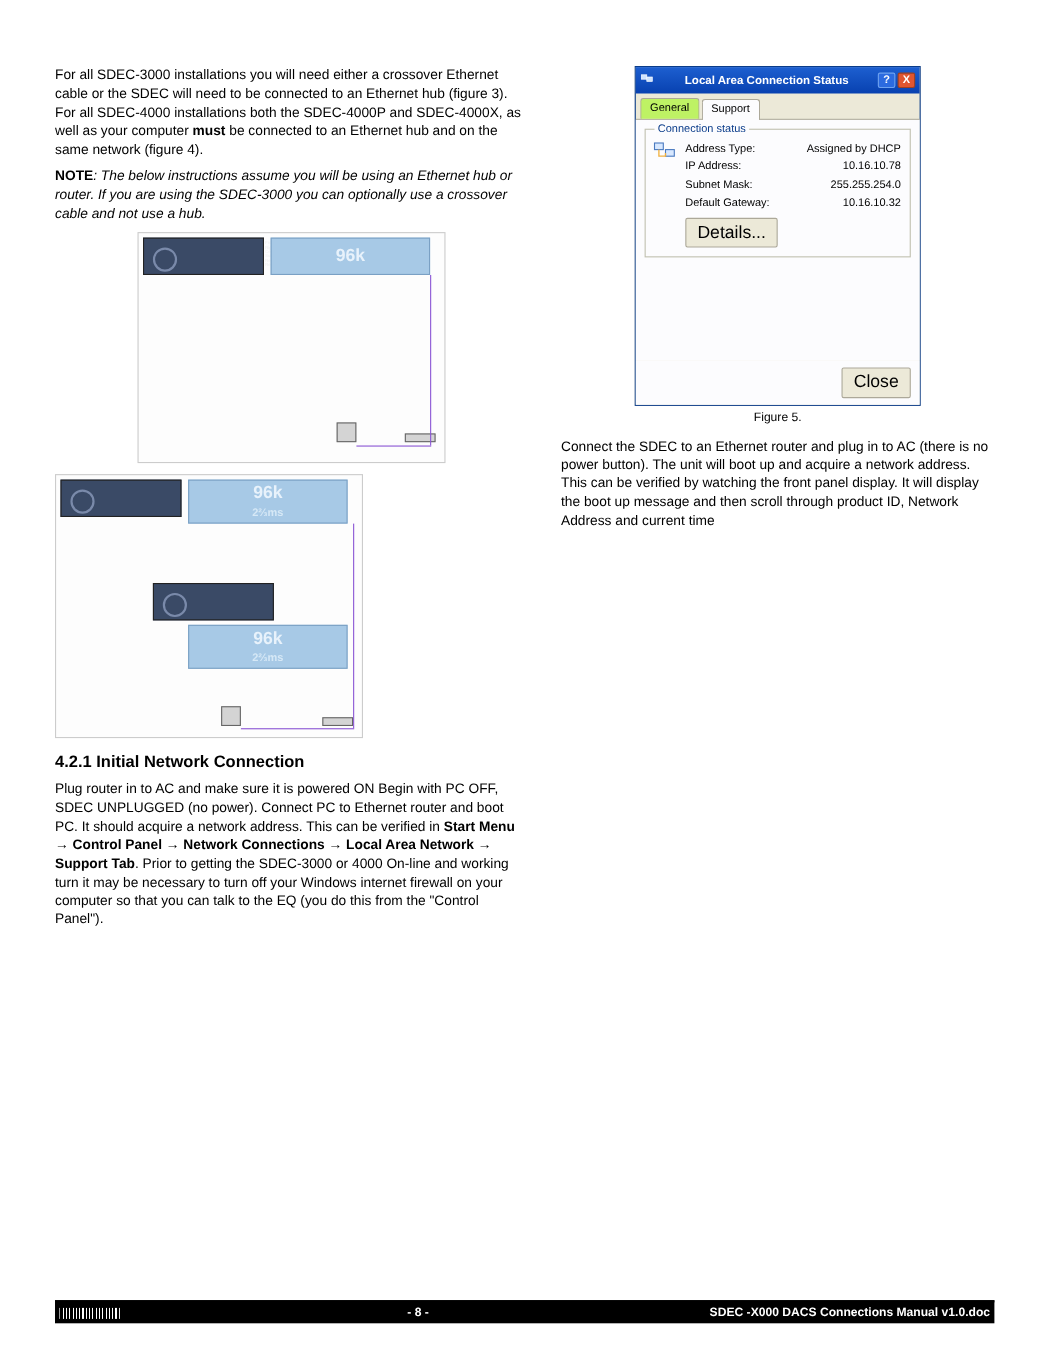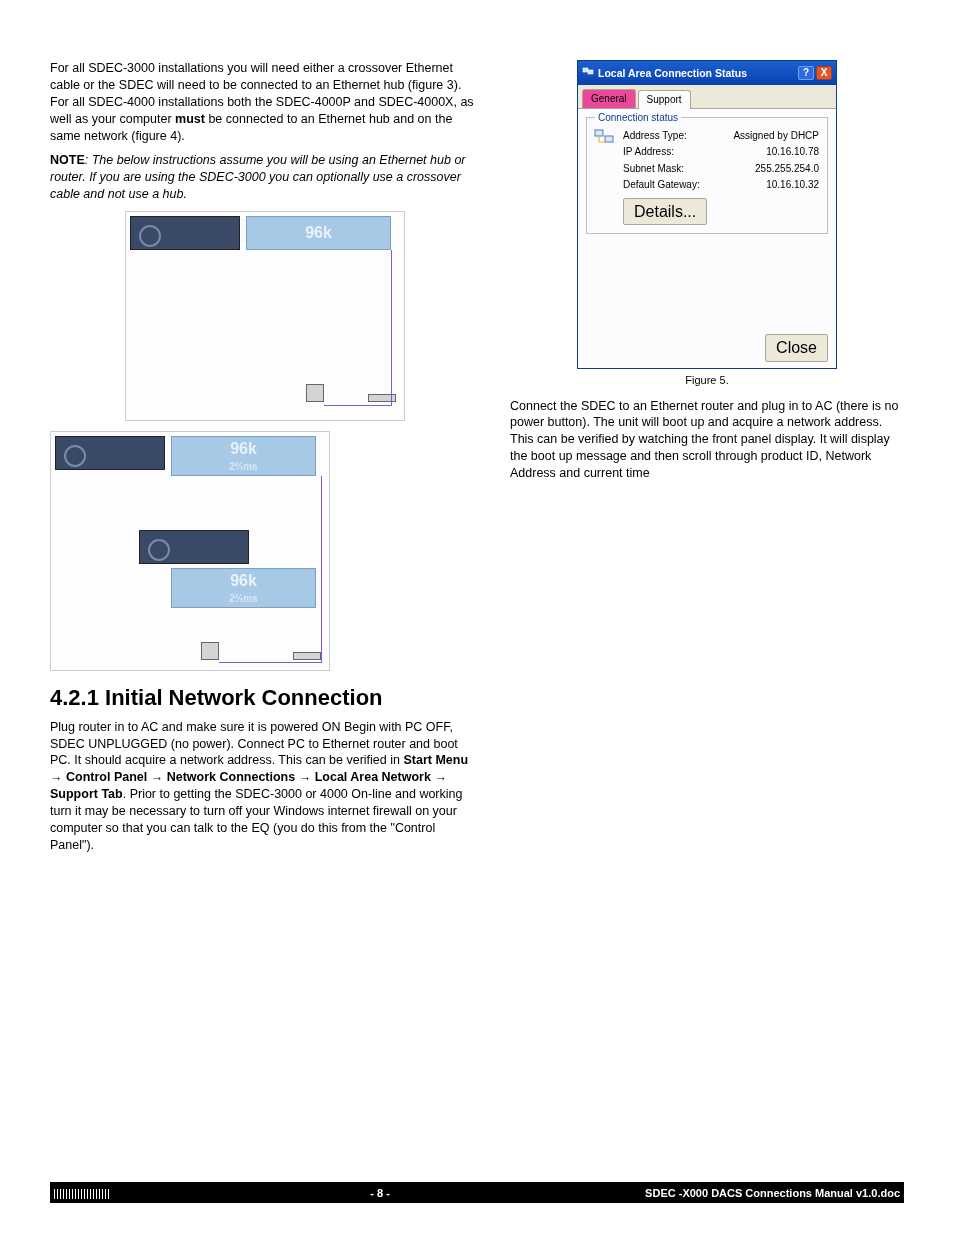--- a/index.html
+++ b/index.html
@@ -21,21 +21,21 @@
   .col-left { flex: 0 0 430px; }
   .col-right { flex: 1; }
   h2.section {
     font-style: italic;
     font-weight: bold;
     font-size: 21px;
     margin-bottom: 6px;
   }
   h2.subsection {
     font-weight: bold;
-    font-size: 22px;
+    font-size: 15px;
     margin: 12px 0 6px 0;
   }
   p { margin-bottom: 8px; }
   .bold { font-weight: bold; }
   .italic { font-style: italic; }
   .fig-caption {
     text-align: center;
     font-size: 11px;
     margin: 2px 0 10px 0;
   }
@@ -108,20 +108,21 @@
   }
   .win-titlebar {
     background: linear-gradient(to bottom, #1d5fd0, #0841b0);
     color: #fff;
     font-weight: bold;
     height: 20px;
     display: flex;
     align-items: center;
     padding: 12px 4px;
     position: relative;
+    text-align: center;
   }
   .win-titlebar .title-text { flex: 1; font-size: 10.5px; }
   .win-btn {
     width: 16px; height: 14px;
     margin-left: 2px;
     border-radius: 2px;
     display: flex;
     align-items: center;
     justify-content: center;
     font-weight: bold;
@@ -131,21 +132,21 @@
   .win-btn.help { background: #2c6be0; border: 1px solid #6fa3f0; }
   .win-btn.close { background: #e05630; border: 1px solid #a0401f; }
   .win-tabs {
     display: flex;
     padding: 4px 4px 0 4px;
     gap: 2px;
     border-bottom: 1px solid #aca899;
   }
   .win-tab {
     padding: 2px 8px;
-    background: #ec4899;
+    background: #bef264;
     border: 1px solid #aca899;
     border-bottom: none;
     border-radius: 3px 3px 0 0;
   }
   .win-tab.active {
     background: #fcfcfe;
     position: relative;
     top: 1px;
   }
   .win-body {

